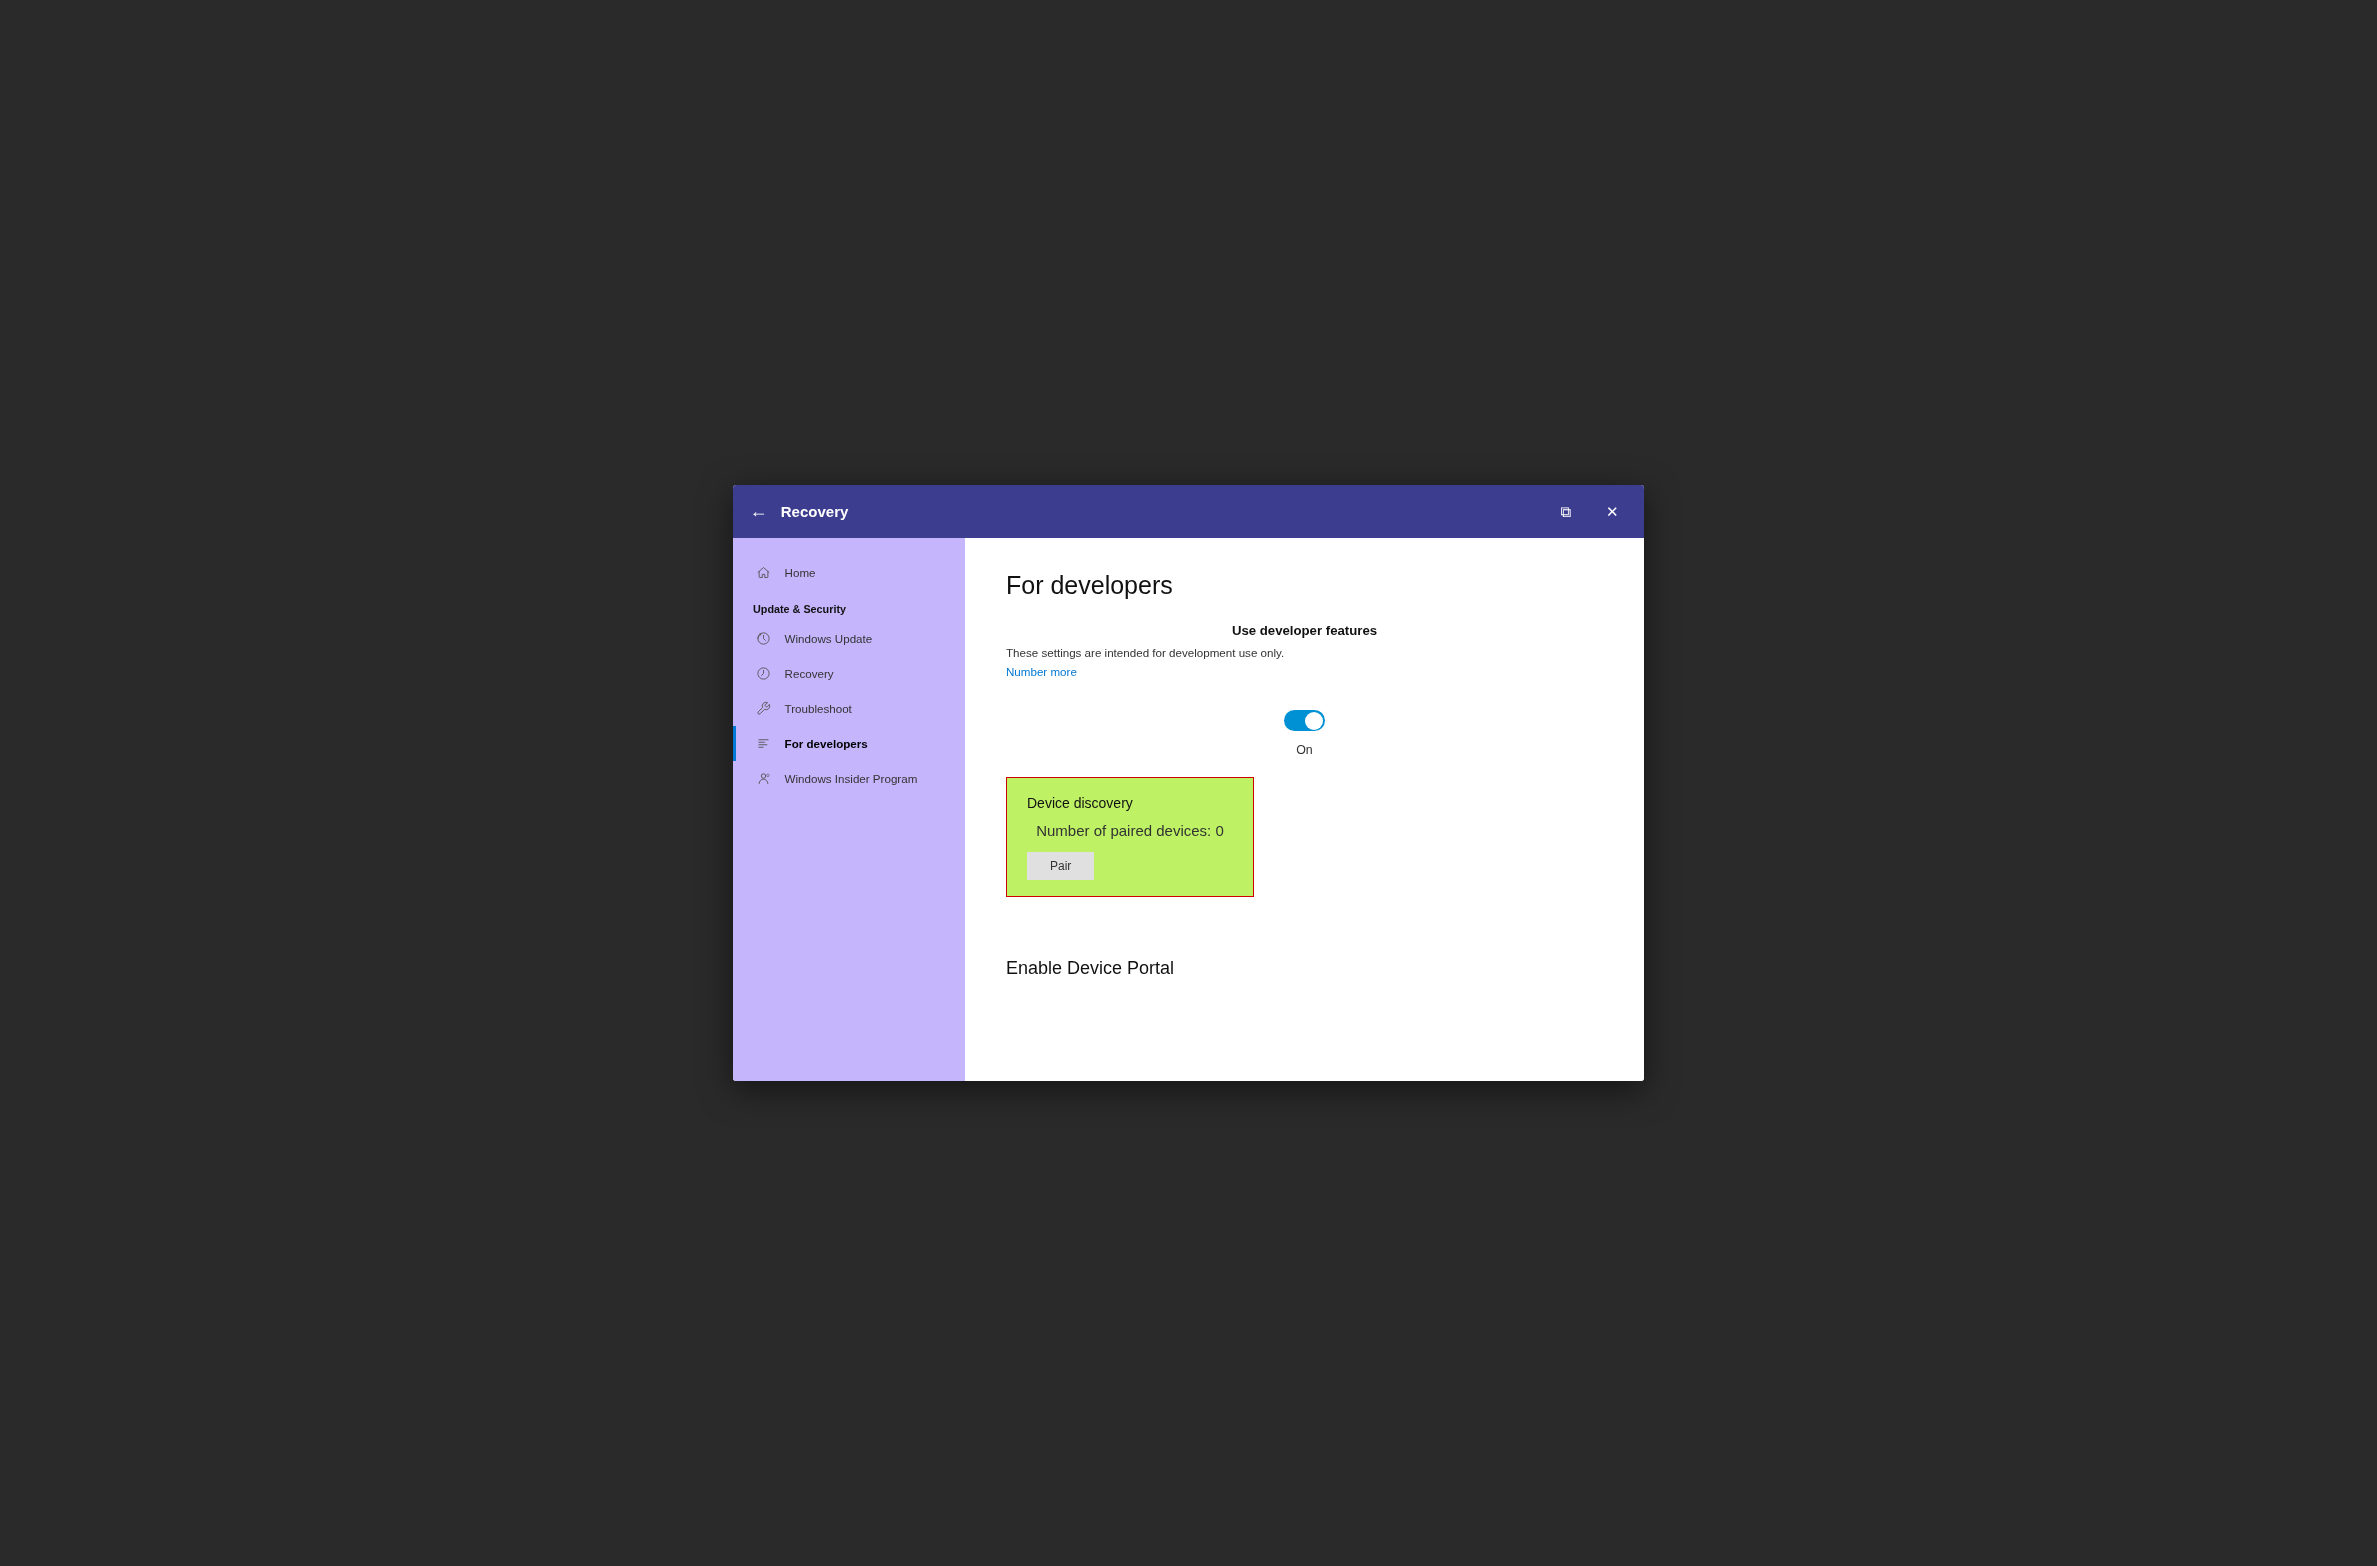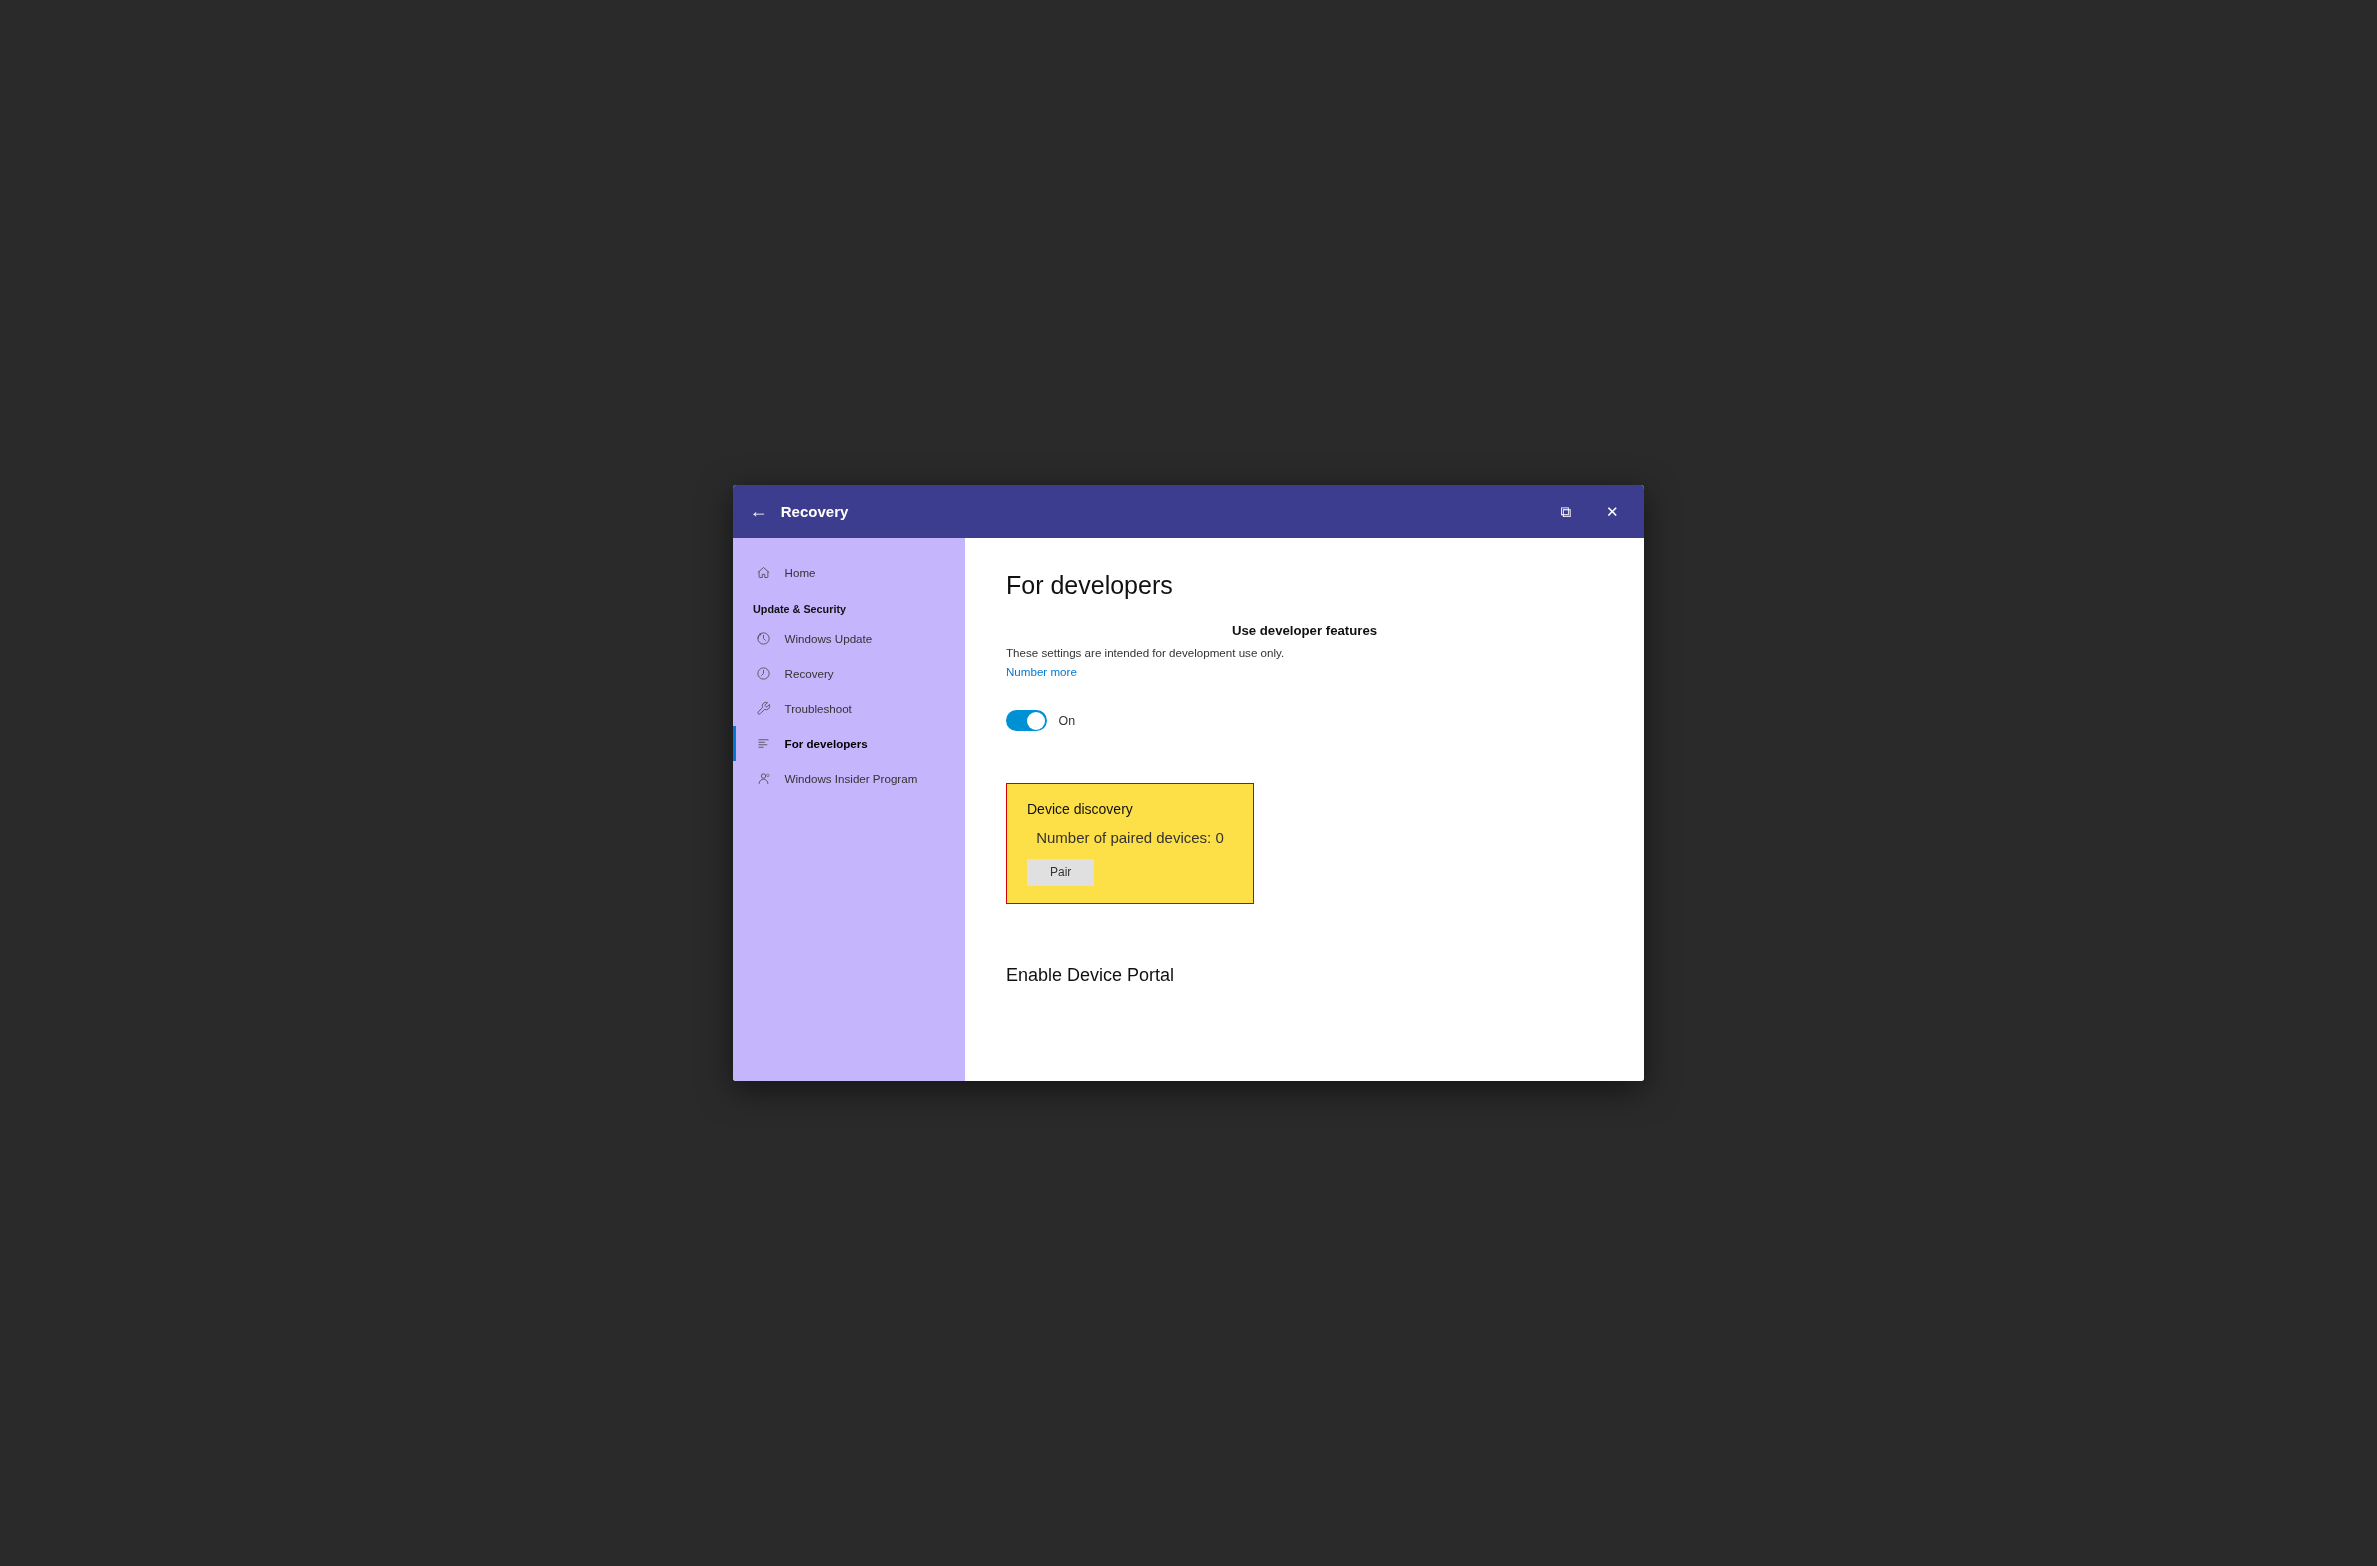--- a/index.html
+++ b/index.html
@@ -164,20 +164,21 @@
       cursor: pointer;
       margin-bottom: 16.6px;
       display: inline-block;
     }
 
     .toggle-row {
       display: flex;
       align-items: center;
       margin: 15px 0 20px;
       gap: 11.6px;
+      flex-direction: column;
     }
 
     .toggle {
       width: 41px;
       height: 21.5px;
       background: #0090d4;
       border-radius: 10.8px;
       position: relative;
       cursor: pointer;
     }
@@ -197,22 +198,21 @@
       font-size: 12.4px;
       color: #333;
     }
 
     .device-discovery-box {
       border: 1.7px solid #d00000;
       padding: 16.6px 20px;
       display: inline-block;
       min-width: 248px;
       margin-bottom: 25px;
-      background: #fde047;
-      margin-top: 32px;
+      background: #bef264;
     }
 
     .device-discovery-title {
       font-size: 14px;
       font-weight: 400;
       color: #111;
       margin-bottom: 11.6px;
     }
 
     .paired-devices-text {

